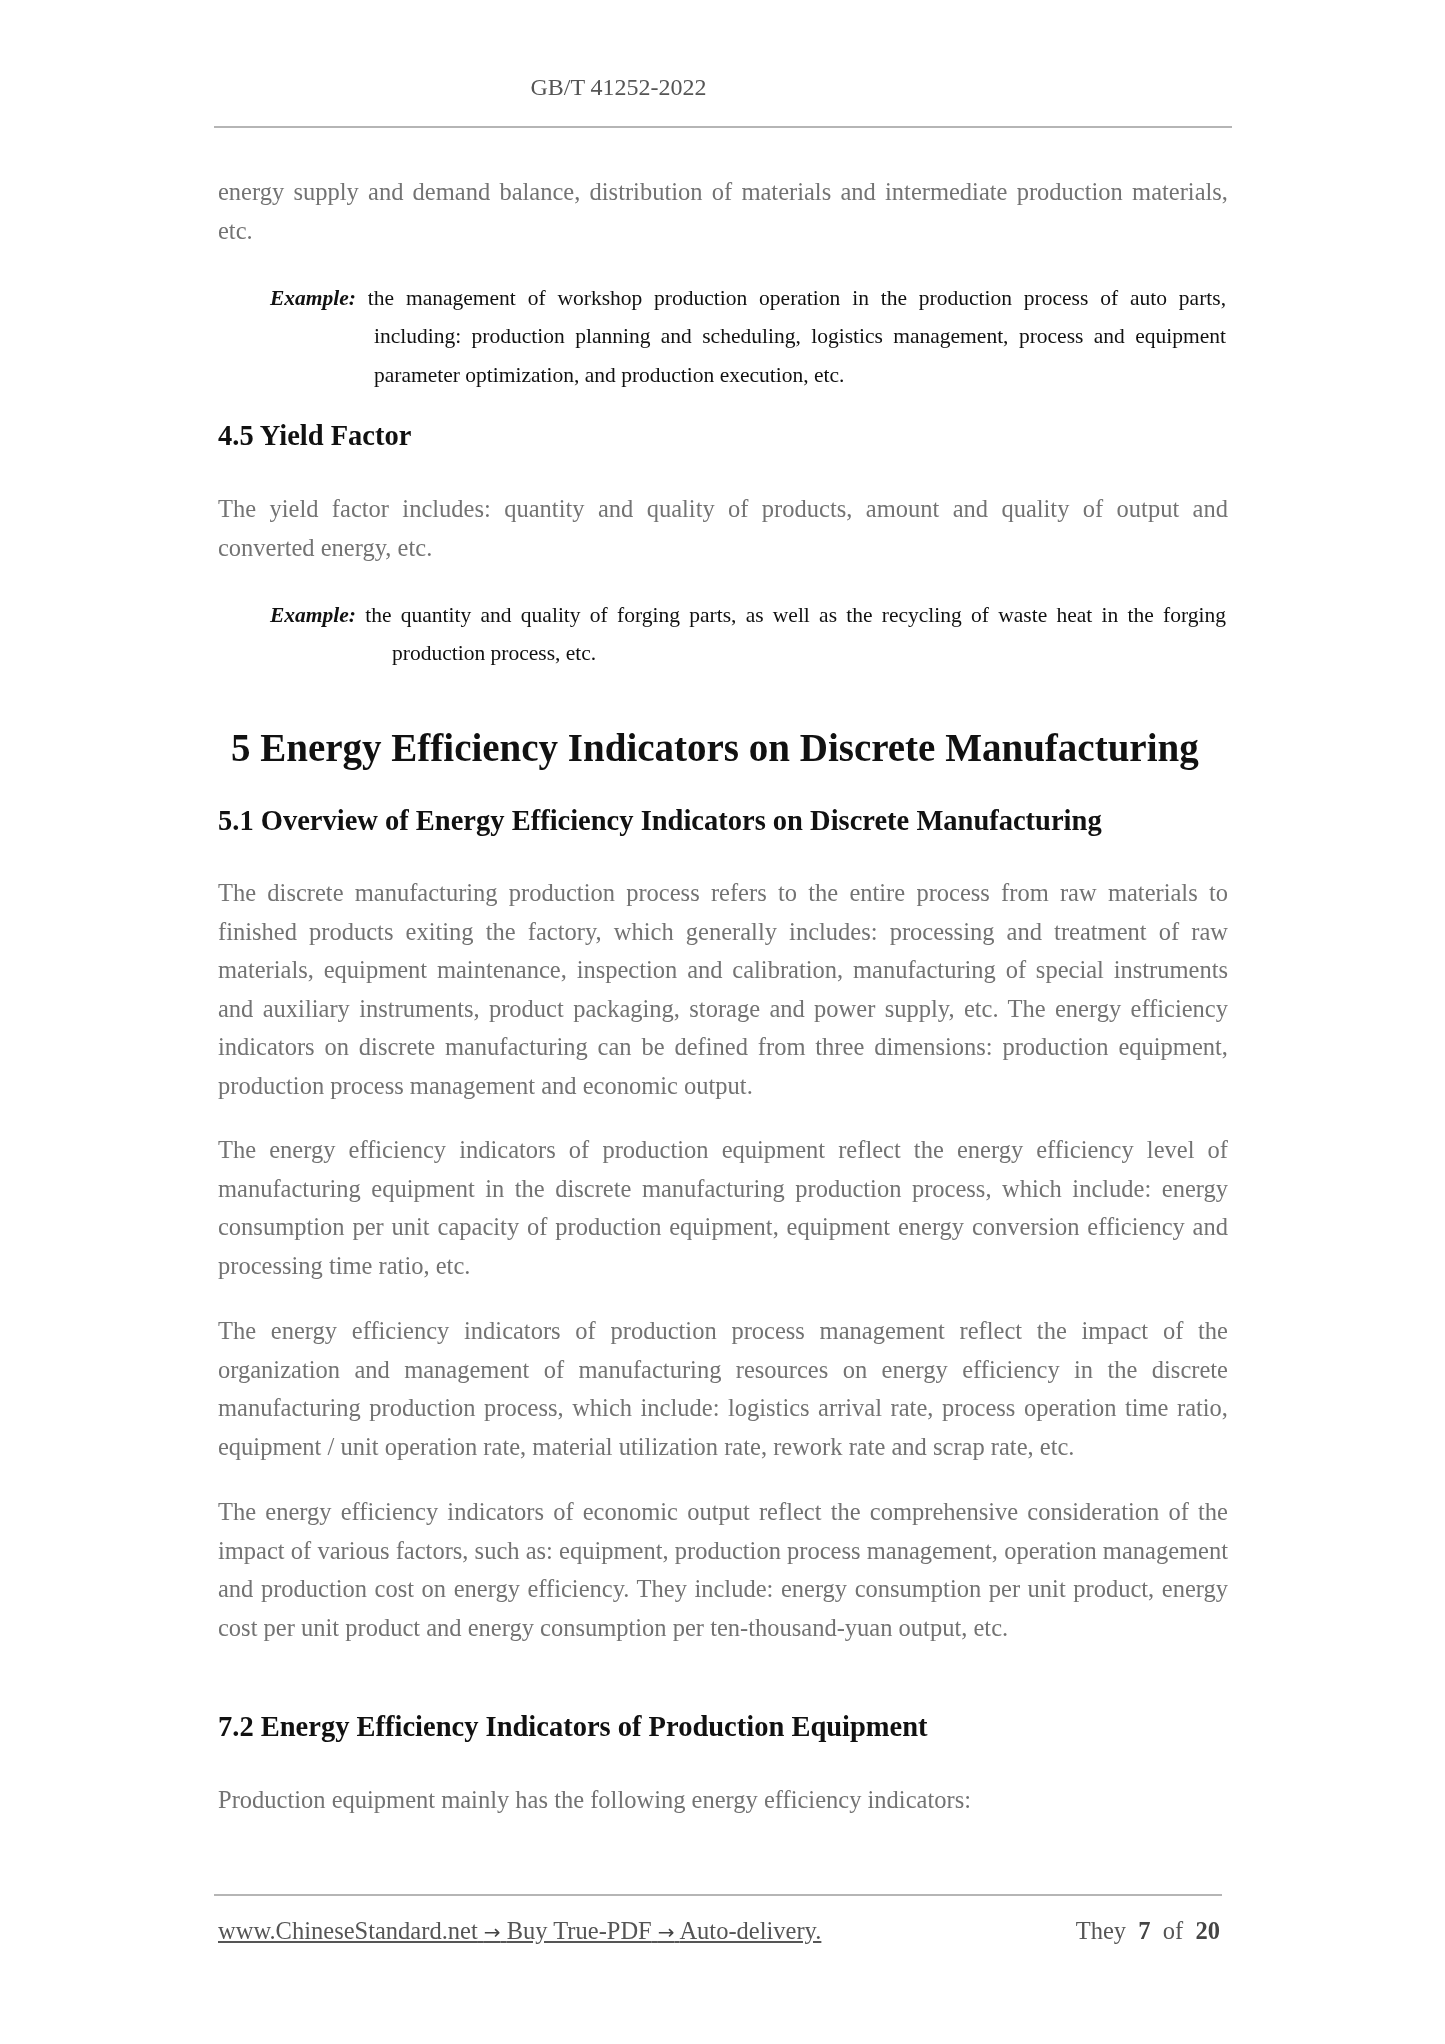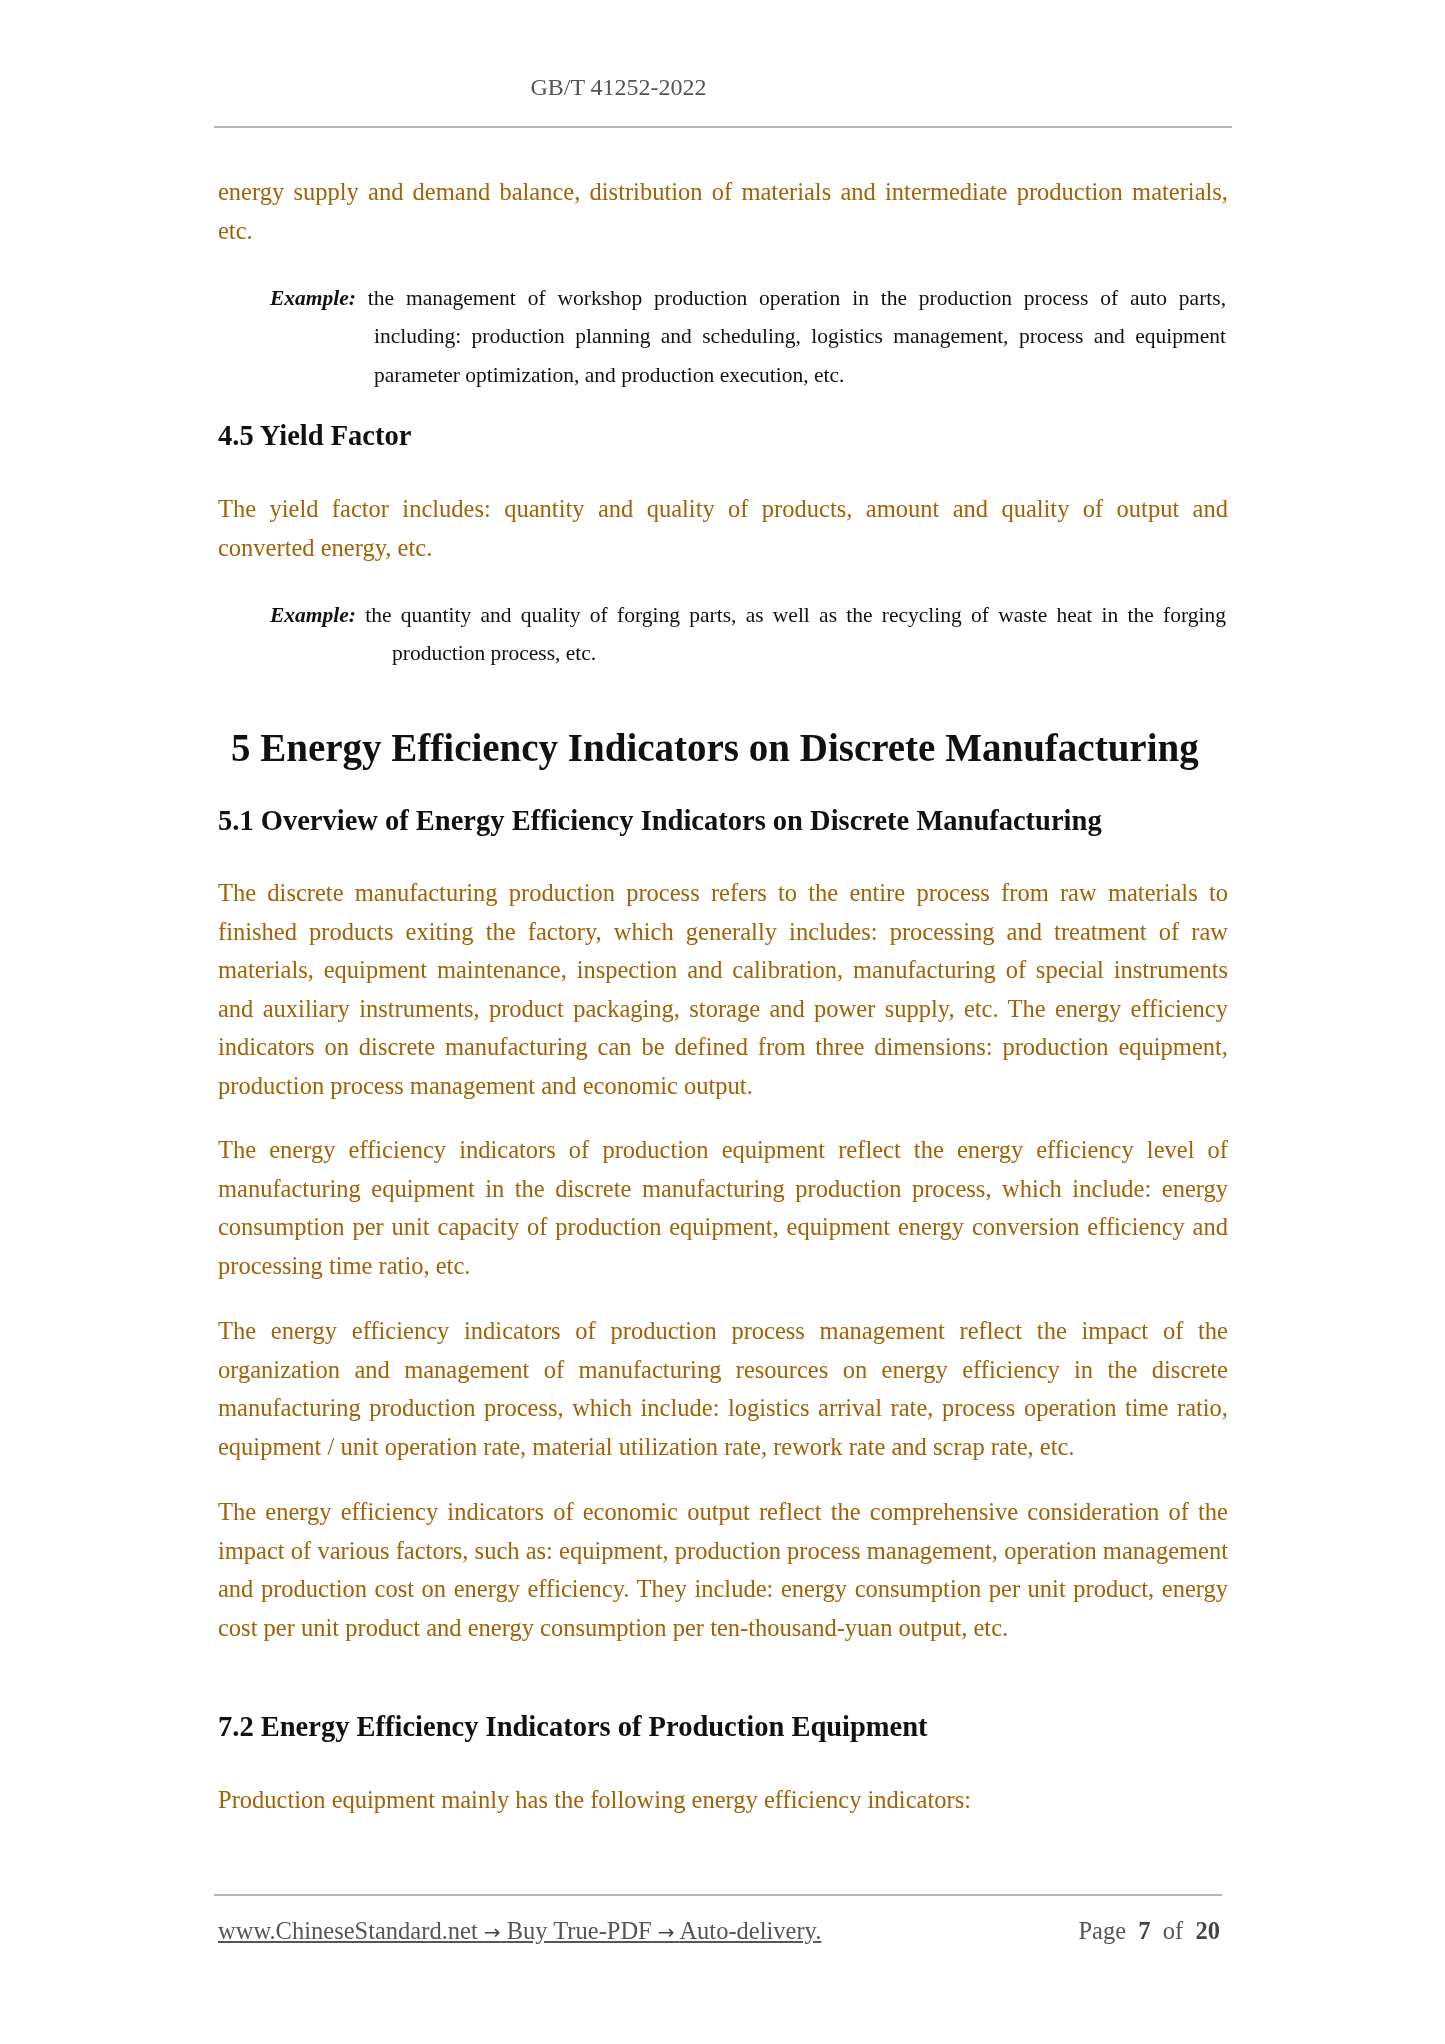--- a/index.html
+++ b/index.html
@@ -8,21 +8,21 @@
   .page { position: absolute; left: 0; top: 0; width: 1445px; height: 2044px; background: #fff; }
 
   .running-header { position: absolute; top: 74px; left: 0; width: 1237px; text-align: center;
                     font-size: 24px; color: #555; letter-spacing: 0; }
   .rule { position: absolute; height: 2px; background: #b5b5b5; }
   .rule.top { top: 126px; left: 214px; width: 1018px; }
   .rule.bottom { top: 1894px; left: 214px; width: 1008px; }
 
   .content { position: absolute; left: 218px; width: 1010px; top: 0; }
   .p { position: absolute; left: 0; width: 1010px; font-size: 24.5px; line-height: 38.6px;
-       text-align: justify; color: #a16207; margin: 0; }
+       text-align: justify; color: #737373; margin: 0; }
   .p.last-left { text-align-last: left; }
 
   .example { position: absolute; font-size: 21.5px; line-height: 38.4px; text-align: justify; color: #111; margin: 0; }
   .example.e1 { left: 52px; width: 956px; padding-left: 104px; text-indent: -104px; box-sizing: border-box; }
   .example.e2 { left: 52px; width: 956px; padding-left: 122px; text-indent: -122px; box-sizing: border-box; }
   .example .ex-label { font-weight: bold; font-style: italic; }
 
   .h2 { position: absolute; left: 0; font-size: 28.5px; font-weight: bold; color: #111; margin: 0; white-space: nowrap; text-align: center; }
   .h1 { position: absolute; left: 0; font-size: 39px; font-weight: bold; color: #111; margin: 13px; white-space: nowrap; }
 
@@ -79,20 +79,20 @@
 
   <div class="footer">
     <div class="left">
       <a>www.ChineseStandard.net</a>
       <span class="arrow">→</span>
       <span>Buy True-PDF</span>
       <span class="arrow">→</span>
       <span>Auto-delivery.</span>
     </div>
     <div class="right">
-      <span>Page</span>&nbsp;
+      <span>They</span>&nbsp;
       <b>7</b>&nbsp;
       <span>of</span>&nbsp;
       <b>20</b>
     </div>
   </div>
 
 </div>
 
 </body></html>

